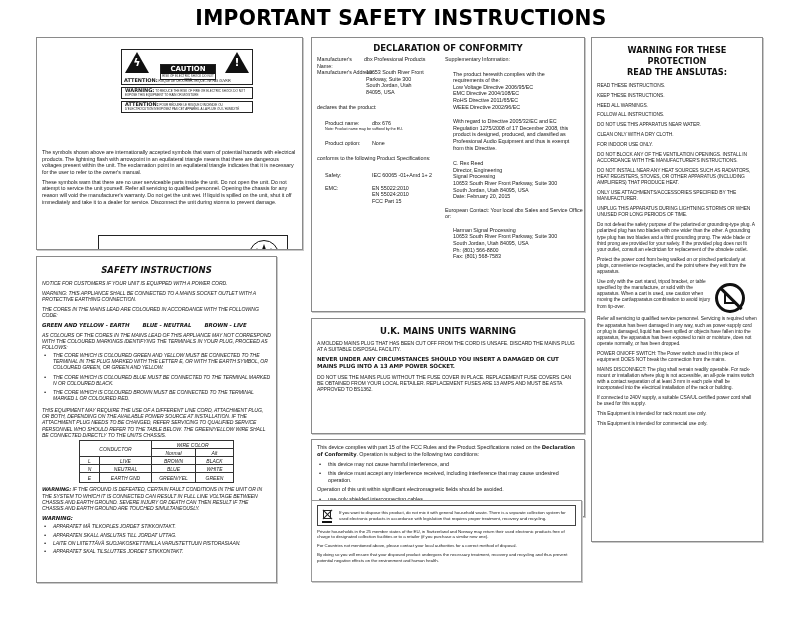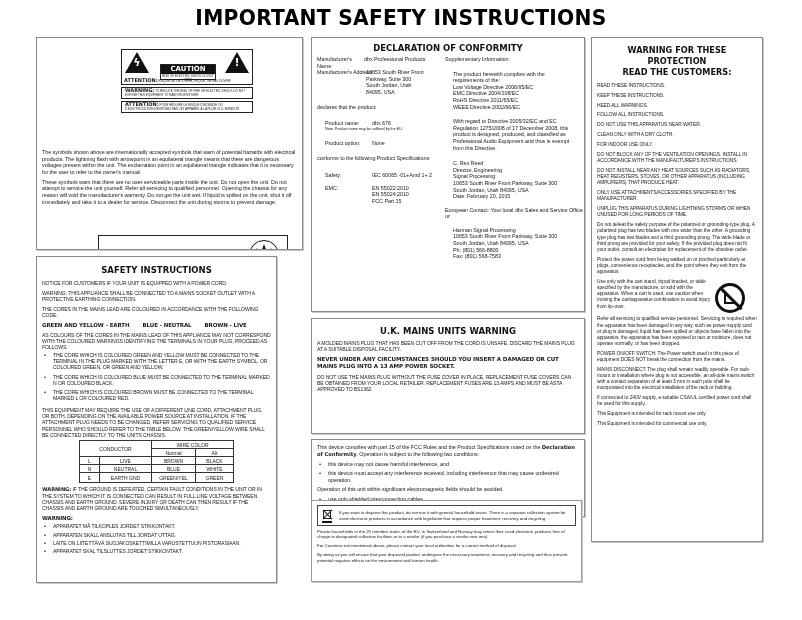--- a/index.html
+++ b/index.html
@@ -91,21 +91,21 @@
     <div class="alt-text t">The following is indicative of low altitude use; do not use this product above 2000m.</div>
     <div class="alt-icon">
       <div class="alt-mtn" style="left:2px; top:7px;"></div>
       <div class="alt-mtn" style="left:9px; top:3px; border-bottom-width:14px;"></div>
       <div class="alt-mtn" style="left:16px; top:7px;"></div>
 
     </div>
   </div>
 </div>
 
-<div class="box" style="left:36px; top:256px; width:241px; height:327px;">
+<div class="box" style="left:36px; top:256px; width:241px; height:327px;font-style:italic;">
   <div class="h" style="font-size:8.5px; margin:4px 0 5px;">SAFETY INSTRUCTIONS</div>
   <div class="tc">
     <div class="p">NOTICE FOR CUSTOMERS IF YOUR UNIT IS EQUIPPED WITH A POWER CORD.</div>
     <div class="p">WARNING: THIS APPLIANCE SHALL BE CONNECTED TO A MAINS SOCKET OUTLET WITH A PROTECTIVE EARTHING CONNECTION.</div>
     <div class="p">THE CORES IN THE MAINS LEAD ARE COLOURED IN ACCORDANCE WITH THE FOLLOWING CODE:</div>
     <div class="p b" style="font-size:5.5px; display:flex; gap:13px;">
       <span>GREEN AND YELLOW - EARTH</span>
       <span>BLUE - NEUTRAL</span>
       <span>BROWN - LIVE</span>
     </div>
@@ -270,21 +270,21 @@
   <div class="t" style="font-size:4.4px; line-height:5.4px;">
     <div class="p">Private households in the 25 member states of the EU, in Switzerland and Norway may return their used electronic products free of charge to designated collection facilities or to a retailer (if you purchase a similar new one).</div>
     <div class="p">For Countries not mentioned above, please contact your local authorities for a correct method of disposal.</div>
     <div class="p">By doing so you will ensure that your disposed product undergoes the necessary treatment, recovery and recycling and thus prevent potential negative effects on the environment and human health.</div>
   </div>
 </div>
 
 <div class="box" style="left:591px; top:37px; width:172px; height:505px;">
   <div class="h" style="font-size:8.2px; line-height:11px; margin:3px 0 5px;">
     <div>WARNING FOR THESE PROTECTION</div>
-    <div>READ THE CUSTOMERS:</div>
+    <div>READ THE ANSLUTAS:</div>
   </div>
   <div class="tc" style="font-size:4.9px;">
     <div class="p">READ THESE INSTRUCTIONS.</div>
     <div class="p">KEEP THESE INSTRUCTIONS.</div>
     <div class="p">HEED ALL WARNINGS.</div>
     <div class="p">FOLLOW ALL INSTRUCTIONS.</div>
     <div class="p">DO NOT USE THIS APPARATUS NEAR WATER.</div>
     <div class="p">CLEAN ONLY WITH A DRY CLOTH.</div>
     <div class="p">FOR INDOOR USE ONLY.</div>
     <div class="p">DO NOT BLOCK ANY OF THE VENTILATION OPENINGS. INSTALL IN ACCORDANCE WITH THE MANUFACTURER'S INSTRUCTIONS.</div>

